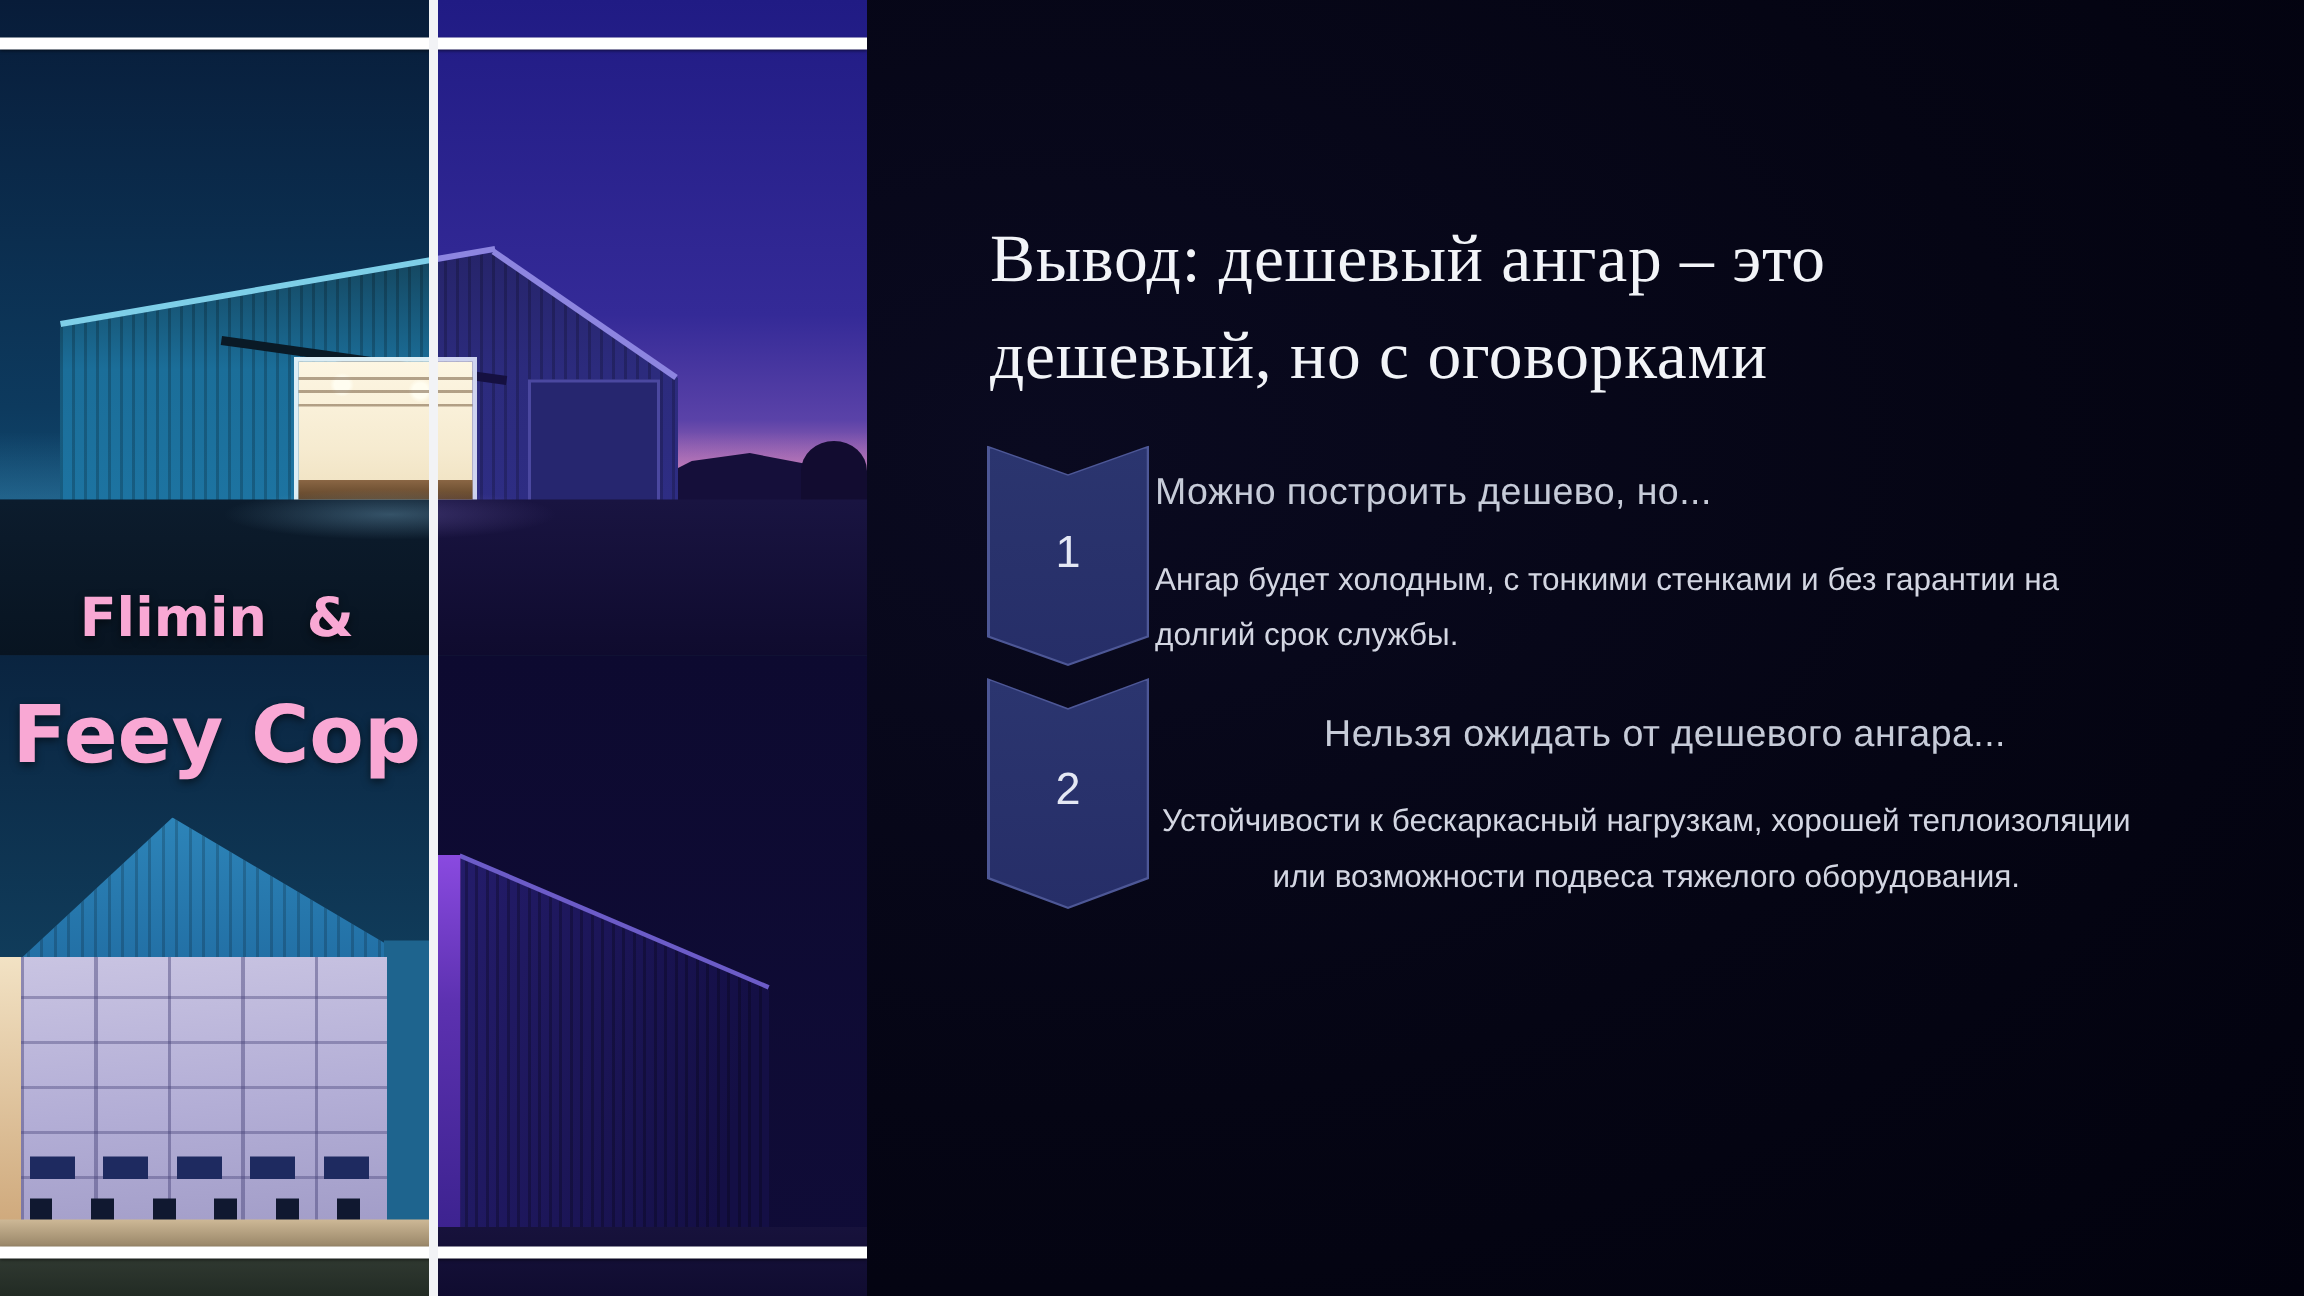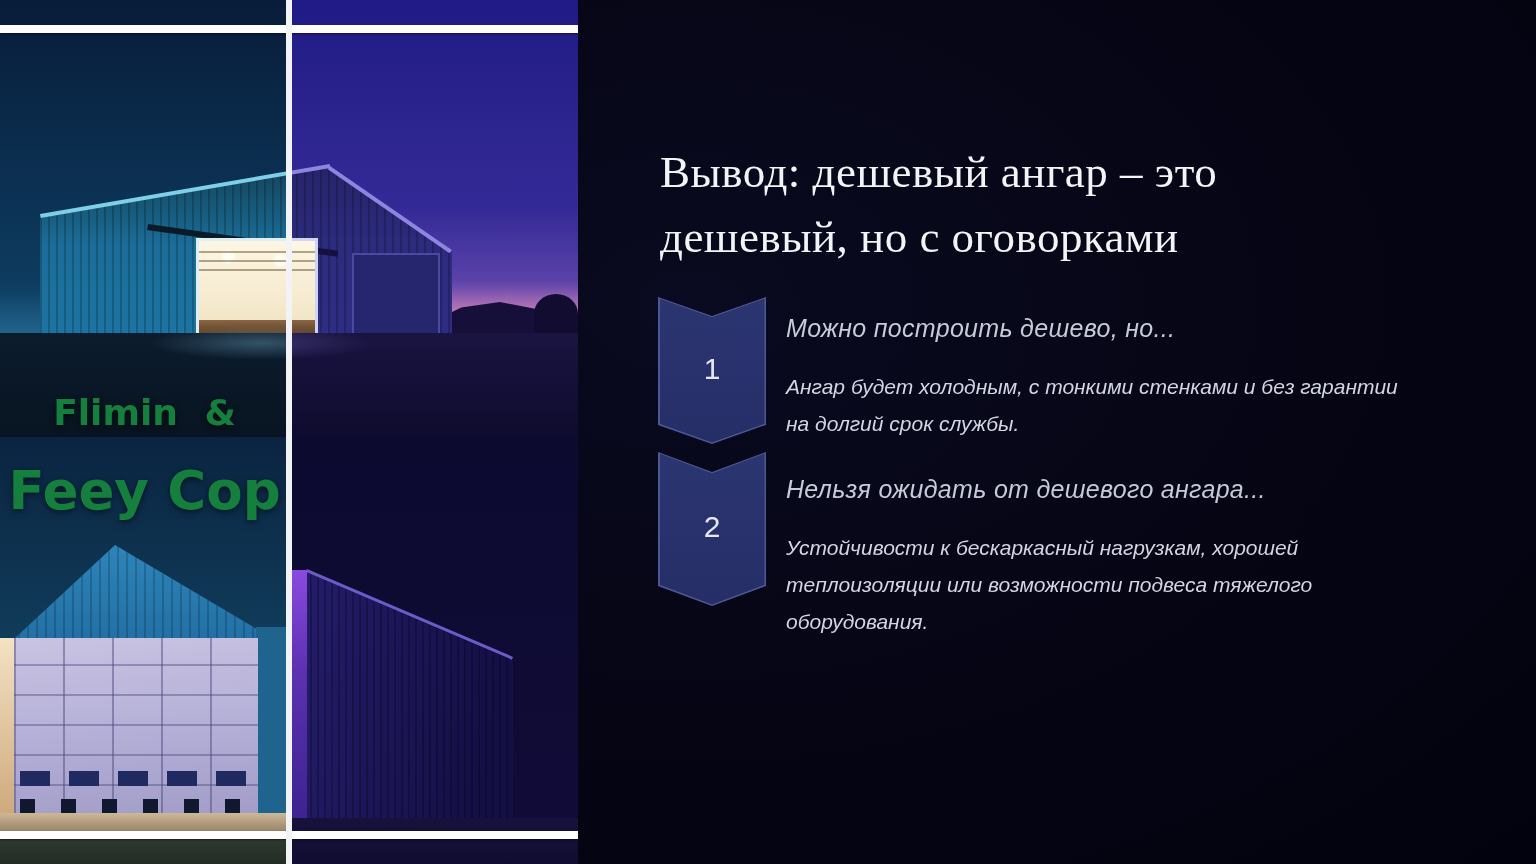--- a/index.html
+++ b/index.html
@@ -99,21 +99,21 @@
               background:linear-gradient(180deg,#8a4ae0 0%,#5c31b0 40%,#3d2390 100%); }
   .bsr-ground { left:0; top:381px; width:289px; height:46px; background:linear-gradient(180deg,#17123c,#100c30); }
 
   
   .line-h { left:0; width:578px; height:8px; background:#ffffff; z-index:5; box-shadow:0 1px 2px rgba(0,0,0,.5); }
   .line-h.top { top:25px; }
   .line-h.bottom { top:831px; }
   .line-v { left:286px; top:0; width:6px; height:864px; background:#f2f3f6; z-index:5; }
 
   
-  .label { z-index:6; color:#15803d; font-family:"DejaVu Sans", sans-serif; font-weight:bold;
+  .label { z-index:6; color:#f9a8d4; font-family:"DejaVu Sans", sans-serif; font-weight:bold;
            text-align:center; text-shadow:0 2px 6px rgba(0,0,0,.55); }
   .label.tl { left:0;   width:289px; top:392px; font-size:36px; word-spacing:14px; }
   .label.bl { left:0;   width:289px; top:460px; font-size:53px; }
   .label.tr { left:289px; width:289px; top:392px; font-size:38px; }
   .label.br { left:289px; width:289px; top:464px; font-size:34px; letter-spacing:3px; }
 
   
   .title { position:absolute; left:660px; top:140px; width:760px;
            font-size:45px; line-height:65px; font-weight:300; letter-spacing:.5px; color:#f2f4f8;font-family:Liberation Serif, serif; }
   .step { position:absolute; left:658px; width:810px; }
@@ -121,23 +121,23 @@
   .step.s2 { top:452px; }
   .chev { position:absolute; left:0; top:0; width:108px;
           clip-path:polygon(0 0,50% 13%,100% 0,100% 87%,50% 100%,0 87%); background:#4d5796; }
   .s1 .chev { height:147px; }
   .s2 .chev { height:154px; }
   .chev-in { position:absolute; inset:1.5px;
           clip-path:polygon(0 0,50% 13%,100% 0,100% 87%,50% 100%,0 87%);
           background:linear-gradient(180deg,#2b356f 0%,#262e68 100%);
           display:flex; align-items:center; justify-content:center; }
   .chev-num { font-size:30px; font-weight:300; color:#e4e8f4; padding-bottom:4px; }
-  .stext { position:absolute; left:128px; width:680px;font-style:italic; }
+  .stext { position:absolute; left:112px; width:680px; }
   .s1 .stext { top:16px; }
-  .s2 .stext { top:22px; }
+  .s2 .stext { top:22px;text-align:center; }
   .sheading { font-size:25px; font-weight:300; letter-spacing:.3px; color:#c6cbd8; line-height:30px; }
   .sbody { margin-top:25px; font-size:21px; line-height:37px; color:#d3d6e2; }
   .s1 .sbody { width:640px; }
   .s2 .sbody { width:655px; }
   .conclusion { position:absolute; left:660px; top:630px; width:780px;
           font-size:21.5px; line-height:36px; color:#d3d6e2; }
 </style>
 </head>
 <body>
 

